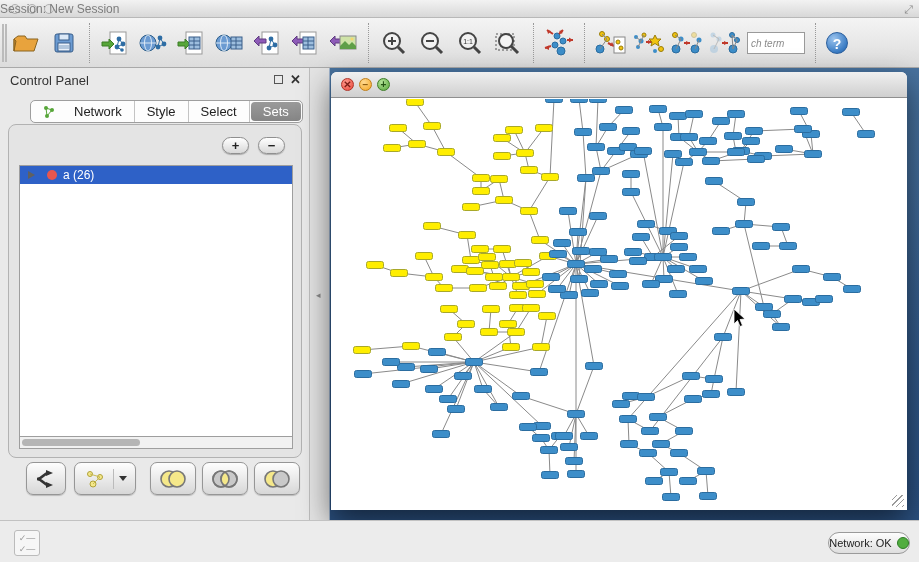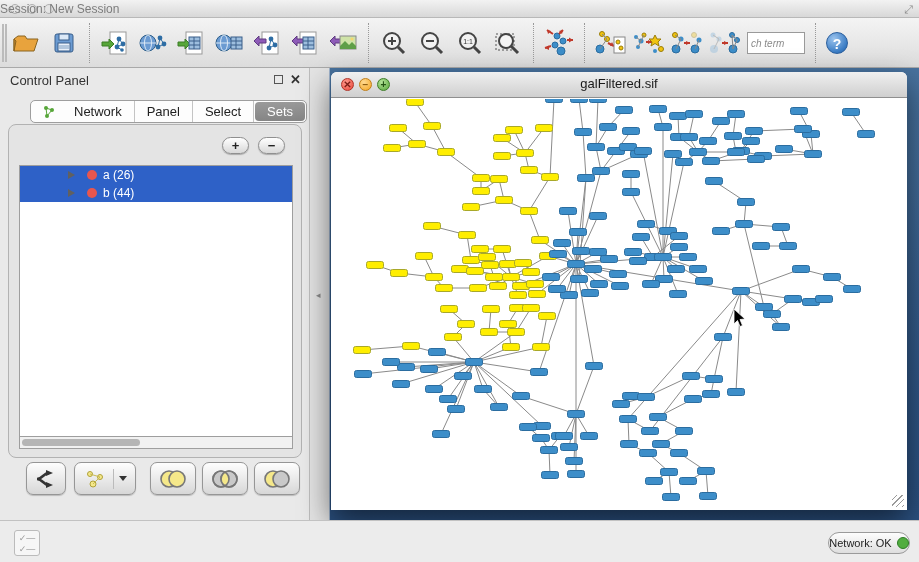--- a/index.html
+++ b/index.html
@@ -52,21 +52,21 @@
     border:1px solid #b2b2b2; border-radius:8px; background:#e4e4e4; }
   .pm-btn { position:absolute; top:12px; width:27px; height:17px; border-radius:9px;
     background:linear-gradient(#ffffff,#d8d8d8); border:1px solid #8f8f8f;
     font-weight:bold; font-size:13px; text-align:center; line-height:15px; color:#222;
     box-shadow:0 1px 1px rgba(0,0,0,.25); }
   #btn-plus { right:52px; }
   #btn-minus { right:16px; }
   #sets-list { position:absolute; left:10px; top:40px; width:274px; height:272px;
     background:#fff; border:1px solid #9e9e9e; overflow:hidden; }
   .set-row { height:18px; background:#2e61c7; color:#fff; font-size:12px;
-    display:flex; align-items:center;padding-left:40px; }
+    display:flex; align-items:center; }
   .row-tri { width:0; height:0; border-left:7px solid #606060;
     border-top:4.5px solid transparent; border-bottom:4.5px solid transparent;
     margin-left:8px; }
   .row-dot { width:10px; height:10px; border-radius:50%; background:#e8564e;
     margin-left:12px; margin-right:6px; }
   #h-scroll { position:absolute; left:10px; top:312px; width:274px; height:12px;
     background:#f1f1f1; border:1px solid #9e9e9e; border-top:none; }
   #h-thumb { position:absolute; left:2px; top:2px; width:118px; height:7px;
     border-radius:4px; background:#b5b5b5; }
   .cp-btn { position:absolute; top:394px; height:33px; border:1px solid #969696;
@@ -331,43 +331,38 @@
     <div class="tab">
       <svg width="12" height="14" viewBox="0 0 12 14">
         <circle cx="3" cy="3" r="2" fill="#57a639"></circle>
           <circle cx="9" cy="5" r="2" fill="#57a639"></circle>
         <circle cx="4" cy="11" r="2" fill="#57a639"></circle>
         <path d="M3 3 L9 5 L4 11 M3 3 L4 11" stroke="#57a639" fill="none"></path>
         </svg>
       <span>Network</span>
     </div>
     <div class="tab">
-      <span>Panel</span>
+      <span>Style</span>
       </div>
     <div class="tab">
       <span>Select</span>
       </div>
     <div class="tab active">
       <span>Sets</span>
       </div>
   </div>
   <div id="cp-frame">
     <div class="pm-btn" id="btn-plus">+</div>
     <div class="pm-btn" id="btn-minus">−</div>
     <div id="sets-list">
         <div class="set-row">
           <span class="row-tri"></span>
           <span class="row-dot"></span>
           <span>a (26)</span>
         </div>
-        <div class="set-row">
-          <span class="row-tri"></span>
-          <span class="row-dot"></span>
-          <span>b (44)</span>
-        </div>
       </div>
     <div id="h-scroll">
       <div id="h-thumb"></div>
     </div>
   </div>
   <div class="cp-btn" style="left:26px; width:40px;">
     <svg width="22" height="20" viewBox="0 0 22 20">
       <path d="M2 10 C8 10 8 4 14 4 M2 10 C8 10 8 16 14 16" stroke="#333" stroke-width="2.5" fill="none"></path>
       <path d="M20 4 L13 1 L13 7 Z" fill="#333" transform="translate(-2 0)"></path>
       <path d="M20 16 L13 13 L13 19 Z" fill="#333" transform="translate(-2 0)"></path>
@@ -409,21 +404,20 @@
 <div id="splitter">
   <div id="split-handle">◂</div>
 </div>
 
 <div id="desktop">
   <div id="net-window">
     <div id="net-titlebar">
       <div class="nt-dot" id="nt-close">✕</div>
       <div class="nt-dot" id="nt-min">−</div>
       <div class="nt-dot" id="nt-max">+</div>
-      <div id="net-title">galFiltered.sif</div>
     </div>
     <div id="net-canvas">
       <svg id="net-svg" width="574" height="410" viewBox="0 0 574 410">
           <line x1="83" y1="3" x2="100" y2="27" stroke="#8a8a8a" stroke-width="1"></line>
           <line x1="100" y1="27" x2="114" y2="53" stroke="#8a8a8a" stroke-width="1"></line>
           <line x1="66" y1="29" x2="85" y2="45" stroke="#8a8a8a" stroke-width="1"></line>
           <line x1="60" y1="49" x2="85" y2="45" stroke="#8a8a8a" stroke-width="1"></line>
           <line x1="85" y1="45" x2="114" y2="53" stroke="#8a8a8a" stroke-width="1"></line>
           <line x1="114" y1="53" x2="149" y2="79" stroke="#8a8a8a" stroke-width="1"></line>
           <line x1="149" y1="79" x2="149" y2="92" stroke="#8a8a8a" stroke-width="1"></line>

